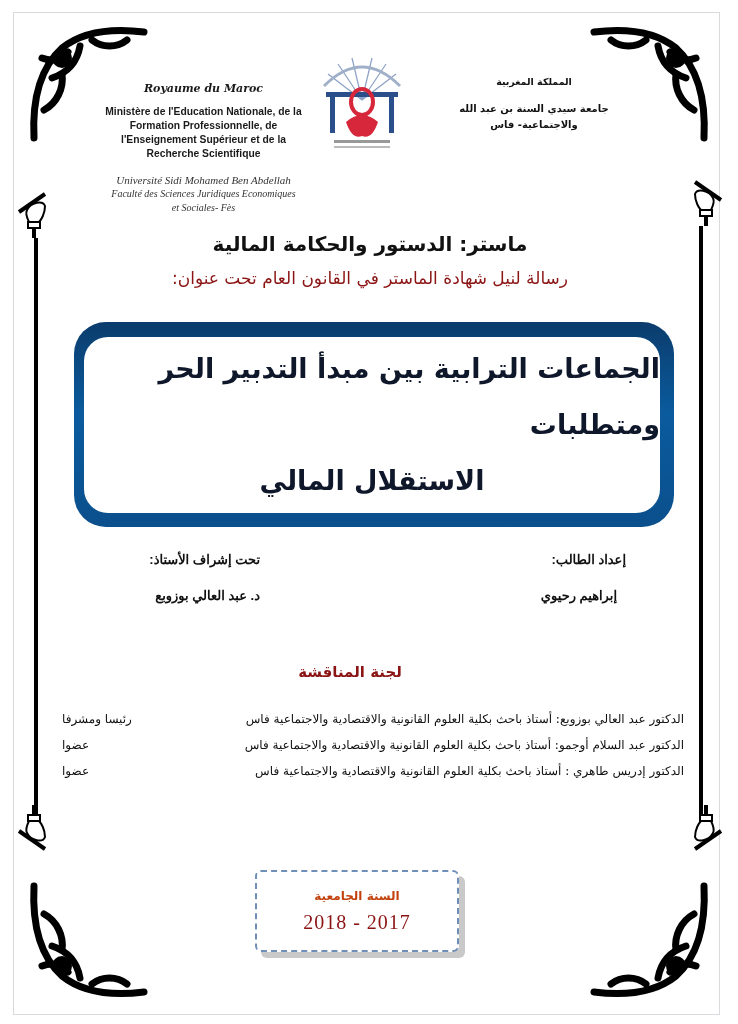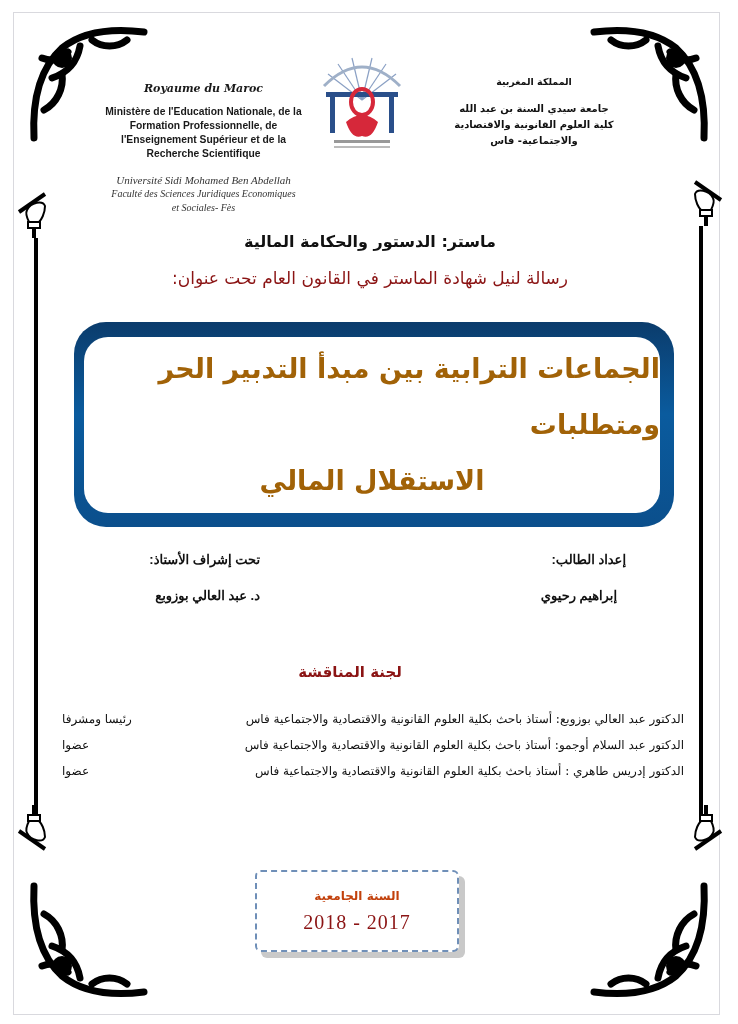--- a/index.html
+++ b/index.html
@@ -28,26 +28,26 @@
   .fr-univ div:nth-child(n+2) { font-size:10px; }
 
   .logo { position:absolute; left:308px; top:50px; width:108px; height:112px; }
   .logo svg { width:100%; height:100%; }
 
   .ar-block { position:absolute; left:420px; top:76px; width:228px; text-align:center; direction:rtl; color:#111; font-family:"DejaVu Sans", sans-serif; font-weight:bold; }
   .ar-kingdom { font-size:9.5px; margin-bottom:6px; }
   .ar-ministry { font-size:10px; line-height:16px; }
   .ar-univ { font-size:10px; line-height:16px; margin-top:14px; }
 
-  .master { position:absolute; left:120px; top:232px; width:500px; text-align:center; direction:rtl; font-weight:bold; font-size:16px; color:#111; }
+  .master { position:absolute; left:120px; top:232px; width:500px; text-align:center; direction:rtl; font-weight:bold; font-size:20px; color:#111; }
   .thesis-intro { position:absolute; left:120px; top:268px; width:500px; text-align:center; direction:rtl; font-size:17px; color:#8b1414; }
 
   .title-frame { position:absolute; left:74px; top:322px; width:600px; height:205px; border-radius:32px; background:linear-gradient(180deg,#0b3c6c 0%,#0a5b9e 45%,#0b4f8c 100%); }
   .title-inner { position:absolute; left:84px; top:337px; width:576px; height:176px; background:#ffffff; border-radius:24px; display:flex; flex-direction:column; align-items:center; justify-content:center; direction:rtl; }
-  .title-line { font-size:27px; color:#a16207; font-weight:bold; line-height:56px; }
+  .title-line { font-size:27px; color:#0f172a; font-weight:bold; line-height:56px; }
 
   .supervisor-label, .student-label, .supervisor-name, .student-name { position:absolute; direction:rtl; font-family:"Liberation Sans", sans-serif; font-weight:bold; font-size:13px; color:#111; text-align:right; }
   .supervisor-label { left:90px; top:552px; width:170px; }
   .supervisor-name { left:90px; top:588px; width:170px; }
   .student-label { left:450px; top:552px; width:176px; }
   .student-name { left:441px; top:588px; width:176px; }
 
   .committee-title { position:absolute; left:240px; top:663px; width:220px; text-align:center; direction:rtl; font-size:15px; font-weight:bold; color:#8b1414; }
   .committee { position:absolute; left:62px; top:706px; width:622px; direction:rtl; font-family:"DejaVu Serif", serif; font-size:12px; color:#111; }
   .committee-row { display:flex; justify-content:space-between; height:26px; align-items:center; }
@@ -182,21 +182,20 @@
     <path d="M38 72 Q54 58 70 72 Q64 90 54 86 Q44 90 38 72Z" fill="#d6283a"></path>
     <rect x="26" y="90" width="56" height="3" fill="#999"></rect>
     <rect x="26" y="96" width="56" height="2" fill="#bbb"></rect>
   </svg>
 </div>
 
 <div class="ar-block">
   <div class="ar-kingdom">المملكة المغربية</div>
   <div class="ar-univ">
     <div>جامعة سيدي السنة بن عبد الله</div>
-    <div>كلية العلوم القانونية والاقتصادية</div>
     <div>والاجتماعية- فاس</div>
   </div>
 </div>
 
 <div class="master">ماستر: الدستور والحكامة المالية</div>
 <div class="thesis-intro">رسالة لنيل شهادة الماستر في القانون العام تحت عنوان:</div>
 
 <div class="title-frame"></div>
 <div class="title-inner">
   <div class="title-line">الجماعات الترابية بين مبدأ التدبير الحر ومتطلبات</div>

